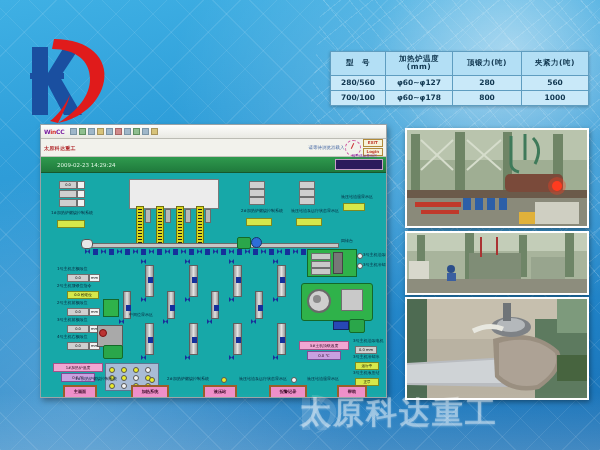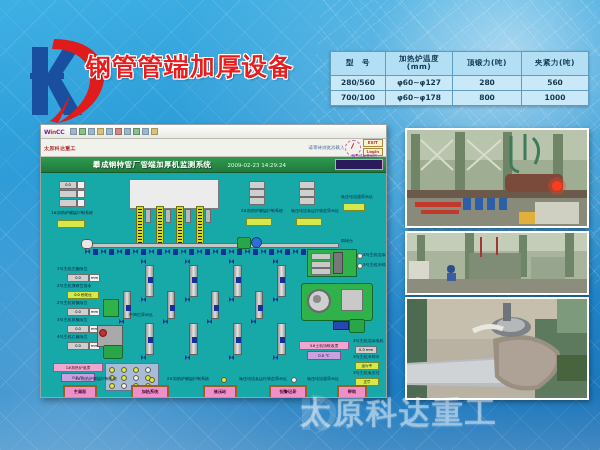--- a/index.html
+++ b/index.html
@@ -163,21 +163,20 @@
 
   <div class="logo">
     <svg viewBox="0 0 92 92" width="92" height="92" aria-hidden="true">
       <path d="M8 14 L24 14 L24 40 L40 14 L56 14 L36 44 L58 82 L40 82 L24 52 L24 82 L8 82 Z" fill="#1a4fa0"></path>
       <path d="M6 40 L40 40 L40 46 L6 46 Z" fill="#1a4fa0"></path>
       <path d="M30 6 C66 6, 84 26, 80 48 C76 70, 56 86, 34 90 C54 78, 66 62, 66 46 C66 28, 52 16, 28 16 Z" fill="#e01b1b"></path>
       <path d="M34 90 C40 78, 44 70, 46 62 C40 74, 34 82, 26 88 Z" fill="#e01b1b"></path>
     </svg>
   </div>
 
-  <div class="head-title">钢管管端加厚设备</div>
 
   <table class="spec-table">
     <thead>
       <tr>
         <th class="c0">型　号</th>
         <th class="c1">加热炉温度(mm)</th>
         <th class="c2">顶锻力(吨)</th>
         <th class="c3">夹紧力(吨)</th>
       </tr>
     </thead>
@@ -221,21 +220,20 @@
         <div class="subnote">请等待浏览器载入</div>
         <div class="dial"></div>
         <div class="mini-btns">
           <div class="mini-btn">EXIT</div>
           <div class="mini-btn">Login</div>
         </div>
       </div>
     </div>
 
     <div class="hmi-band">
-      <div class="t">攀成钢特管厂管端加厚机监测系统</div>
       <div class="ts">2009-02-23  14:29:24</div>
       <div class="ab">
         <span class="alarm-label">报警信息显示区</span>
       </div>
     </div>
 
     <div class="hmi-canvas">
 
       <div class="m furnace" style="left:88px;top:6px;width:88px;height:28px;"></div>
       <div class="m burner" style="left:95px;top:33px;width:6px;height:40px;"></div>

